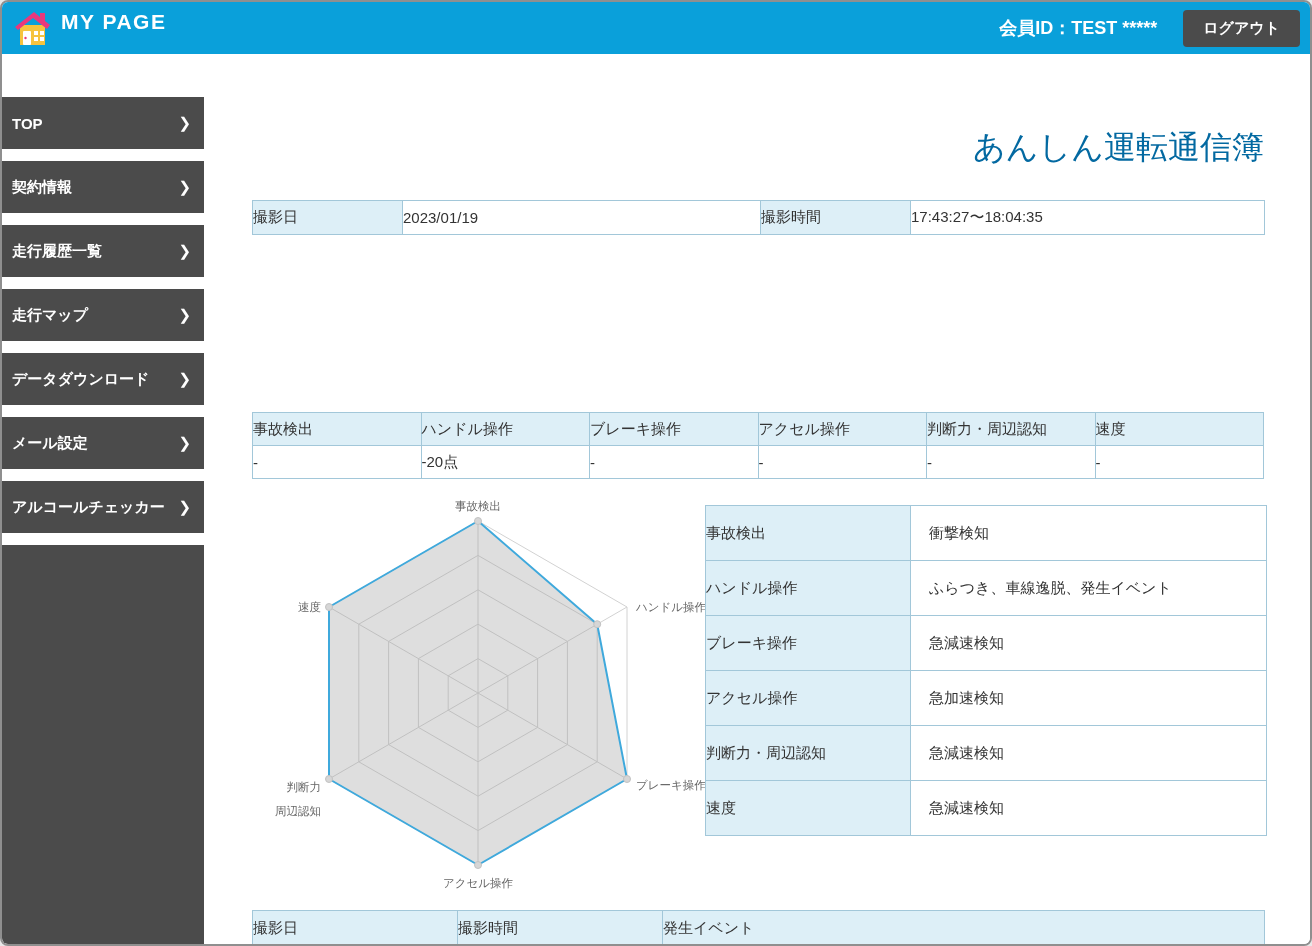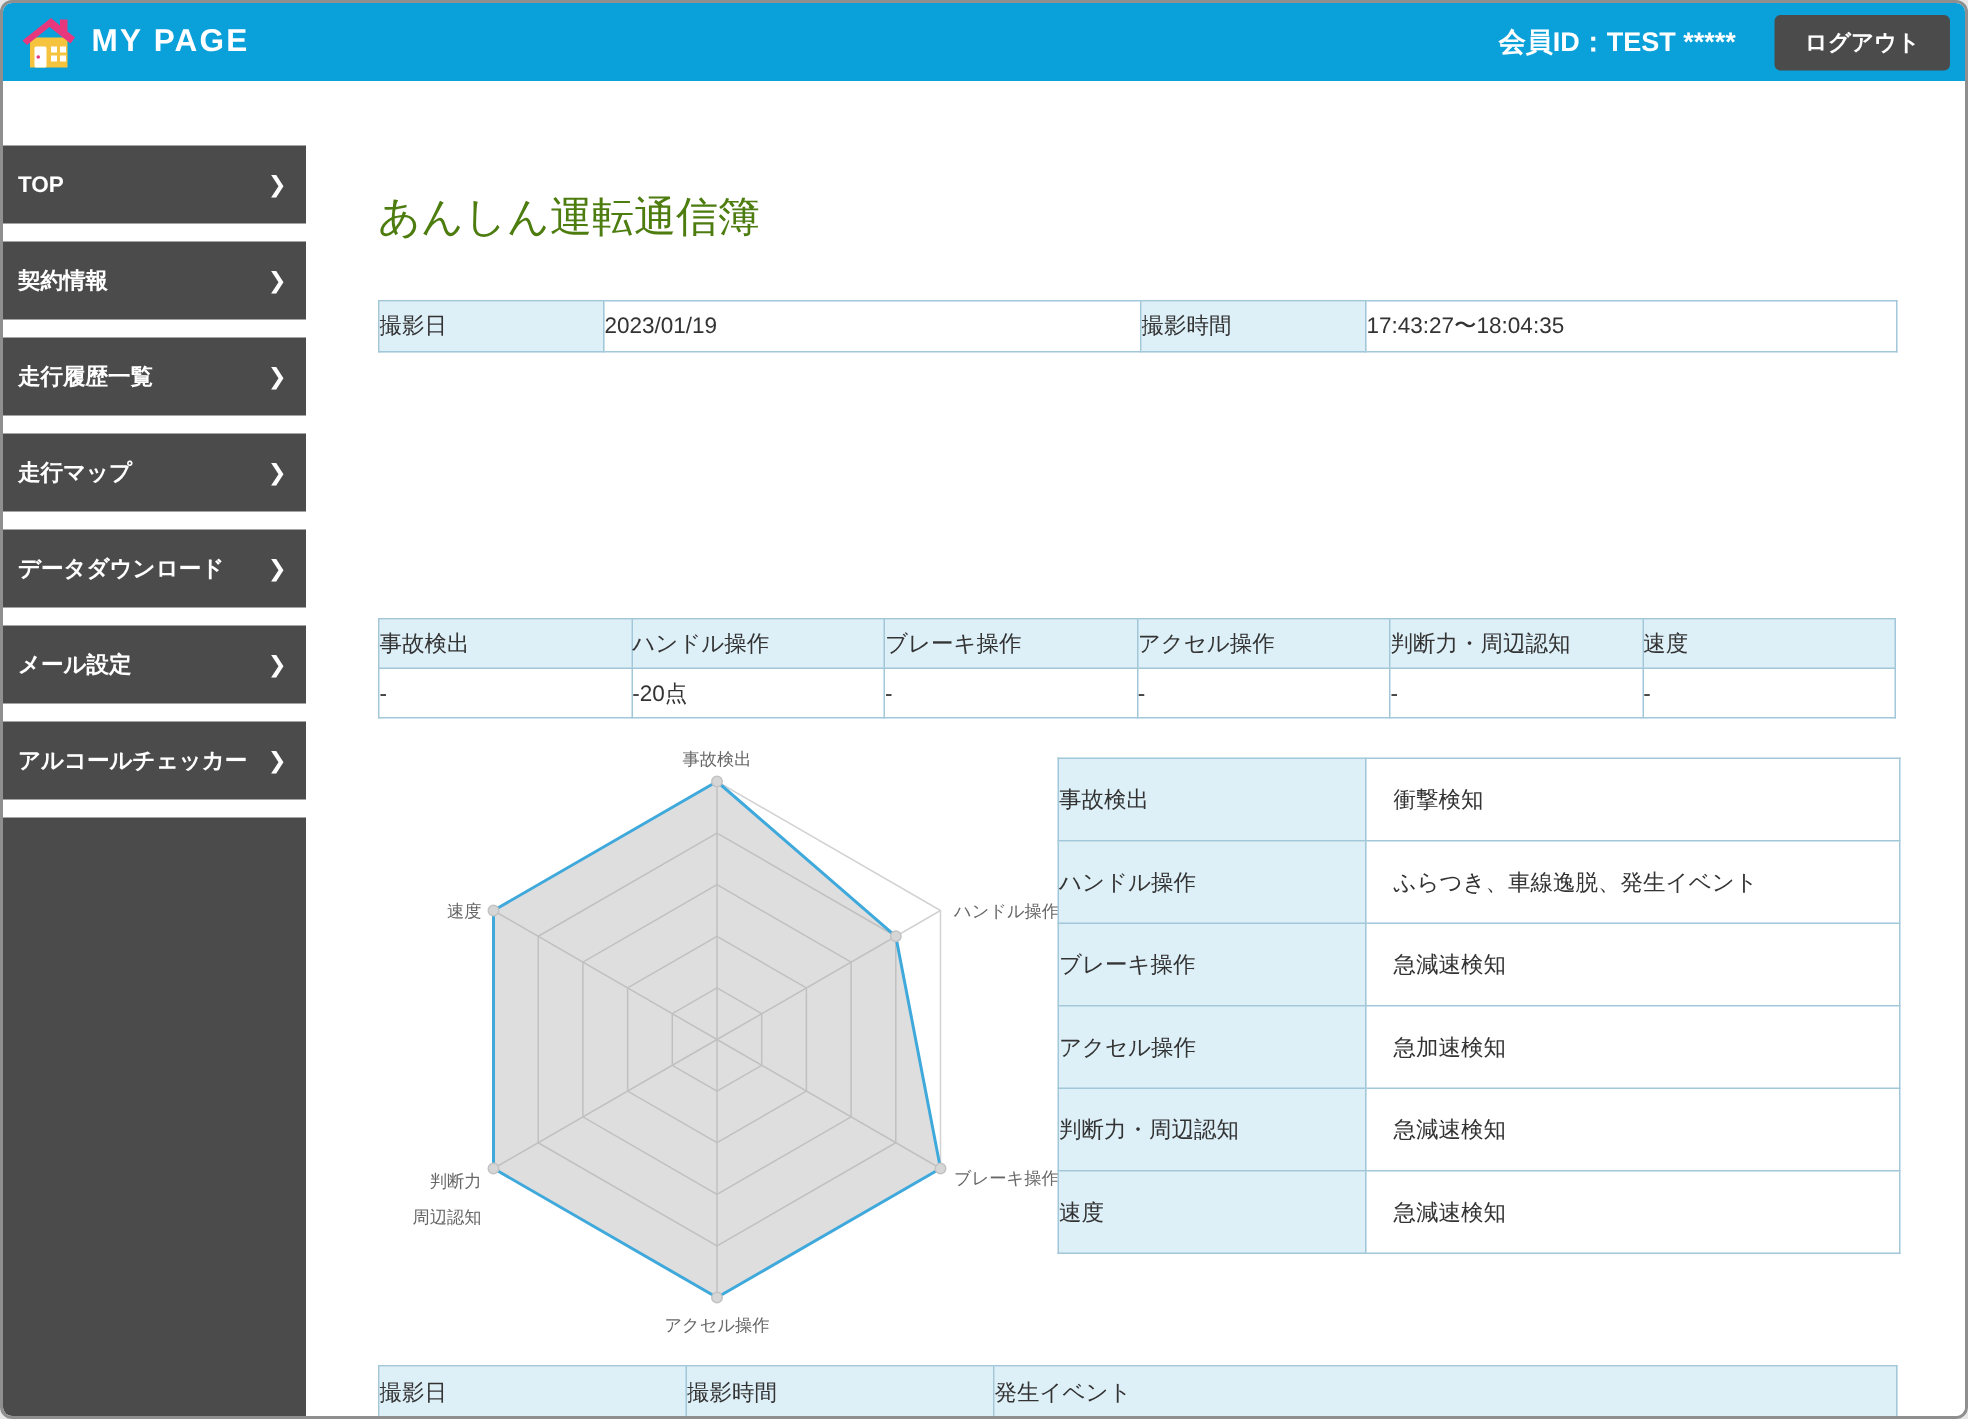--- a/index.html
+++ b/index.html
@@ -4,36 +4,36 @@
 <style>
   html,body{margin:0;padding:0;background:#e8e8e8;}
   .screen{
     position:relative;width:1312px;height:946px;box-sizing:border-box;
     background:#fff;border:2px solid #8f8f8f;border-radius:8px;overflow:hidden;
     font-family:"Liberation Sans","DejaVu Sans",sans-serif;color:var(--text,#333);
   }
   
   .top{position:absolute;left:0;top:0;right:0;height:52px;background:var(--header-bg,#0aa0da);
        display:flex;align-items:center;padding:0 10px 0 12px;box-sizing:border-box;}
-  .brand{display:flex;align-items:center;gap:10px;cursor:pointer;}
+  .brand{display:flex;gap:10px;cursor:pointer;}
   .brand-title{color:#fff;font-weight:bold;font-size:21px;letter-spacing:1.5px;}
   .member{margin-left:auto;color:#fff;font-weight:bold;font-size:18px;margin-right:26px;}
   .logout{background:var(--sidebar-bg,#4b4b4b);color:#ffffff;font-weight:bold;font-size:15px;
           border:none;border-radius:4px;padding:9px 20px;cursor:pointer;
           font-family:"Liberation Sans","DejaVu Sans",sans-serif;}
   
   .sidebar{position:absolute;left:0;top:95px;bottom:0;width:202px;display:flex;flex-direction:column;background:#fff;}
   .side-item{height:52px;margin-bottom:12px;background:var(--sidebar-bg,#4b4b4b);color:#fff;
              display:flex;align-items:center;padding:0 13px 0 10px;font-size:15px;font-weight:bold;cursor:pointer;flex:none;}
   .side-item .chev{margin-left:auto;font-size:15px;font-weight:bold;}
   .side-filler{flex:1;background:var(--sidebar-bg,#4b4b4b);}
   
   .main{position:absolute;left:202px;top:52px;right:0;bottom:0;background:#fff;overflow:hidden;}
-  .title{position:absolute;left:48px;width:1012px;top:72px;margin:0;text-align:left;
-         font-size:28px;font-weight:500;color:#4d7c0f;}
+  .title{position:absolute;left:48px;width:1012px;top:72px;margin:0;text-align:right;
+         font-size:32px;font-weight:500;color:#0369a1;}
   table.tbl{position:absolute;border-collapse:collapse;table-layout:fixed;}
   table.tbl td{border:1px solid var(--table-border,#a2c7d9);font-size:15px;color:var(--text,#333);
                vertical-align:middle;padding:0;}
   td.lb{background:var(--cell-blue,#ddeff7);}
   
   .photo{left:48px;top:146px;width:1012px;}
   .photo td{height:33px;}
   
   .rating{left:48px;top:206px;width:1012px;}
   .rating td.hd{height:43px;font-size:17px;}

